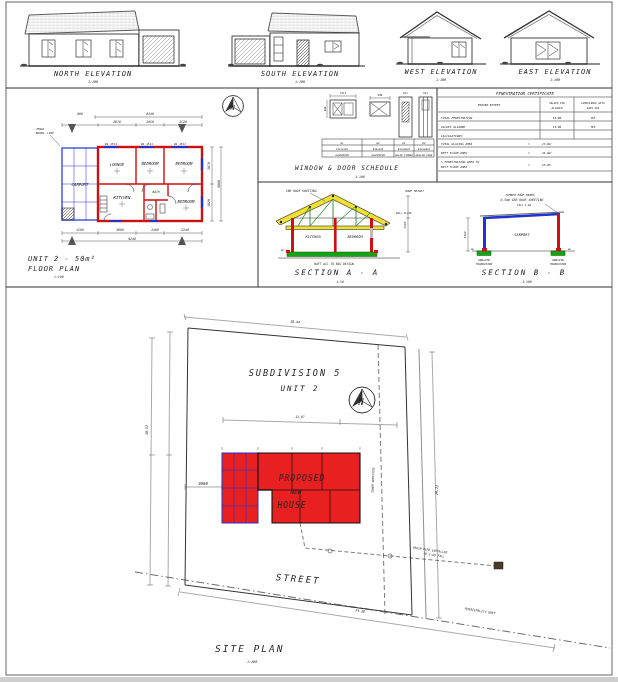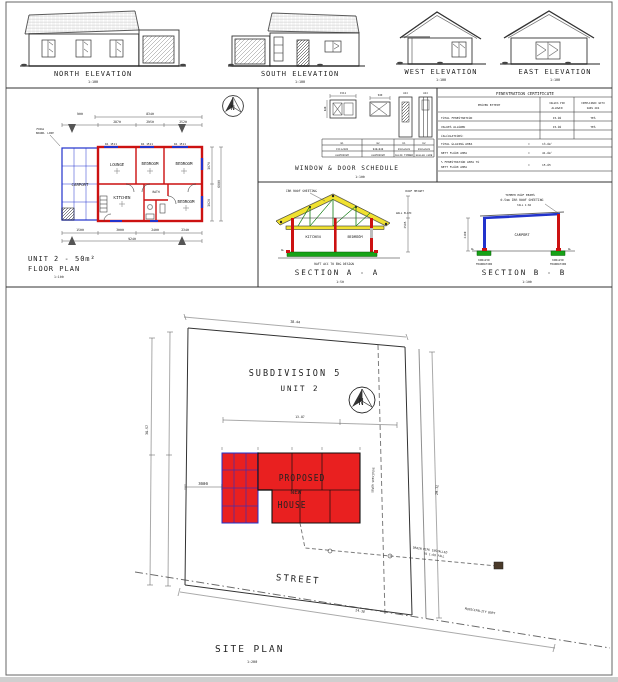--- a/index.html
+++ b/index.html
@@ -1,17 +1,17 @@
 <!DOCTYPE html>
 <html><head>
 <meta charset="utf-8">
 <style>
   html,body{margin:0;padding:0;background:#fff;}
   .sheet{position:relative;width:618px;height:682px;background:#ffffff;overflow:hidden;
-         font-family:"DejaVu Sans Mono", monospace;}
+         font-family:"DejaVu Sans Mono", monospace;font-style:italic;}
   svg{position:absolute;left:0;top:0;}
   svg text{fill:#222;font-family:"DejaVu Sans Mono", monospace;}
   .t-title{letter-spacing:2px;}
   .t-sub{letter-spacing:1px;}
   .thin{stroke:#444;stroke-width:.6;fill:none;}
   .med{stroke:#333;stroke-width:1;fill:none;}
   .dim{stroke:#555;stroke-width:.5;fill:none;}
   .redw{stroke:#cc1111;fill:none;}
   .bluew{stroke:#2233cc;fill:none;}
 </style>

